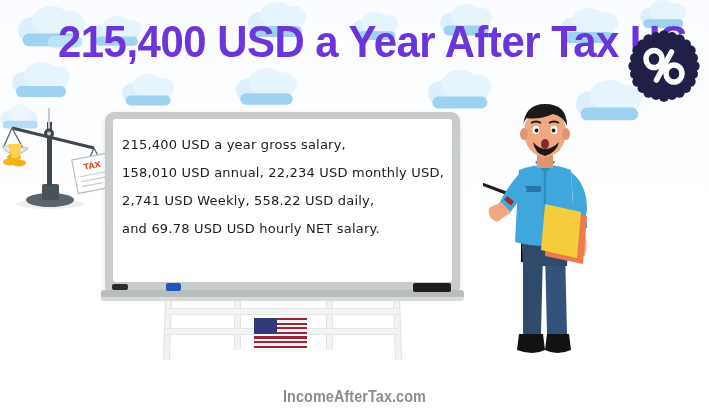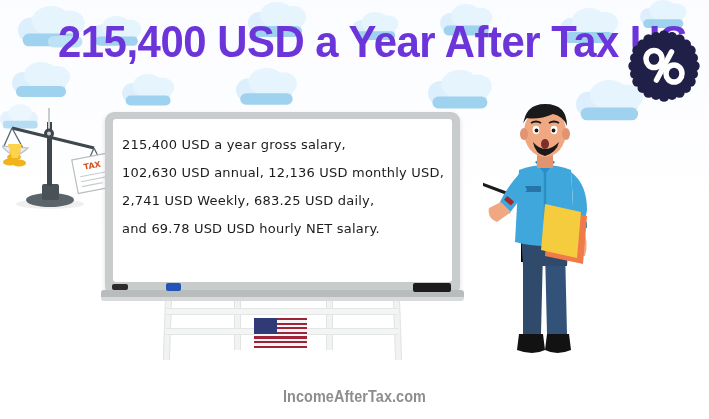--- a/index.html
+++ b/index.html
@@ -355,22 +355,22 @@
     <div class="board-face"></div>
   </div>
   <div class="board-tray"></div>
   <div class="board-tray-shadow"></div>
   <div class="marker-black"></div>
   <div class="marker-blue"></div>
   <div class="eraser"></div>
 
   <div class="board-text">
     <div>215,400 USD a year gross salary,</div>
-    <div>102,630 USD annual, 12,136 USD monthly USD,</div>
-    <div>2,741 USD Weekly, 683.25 USD daily,</div>
+    <div>158,010 USD annual, 22,234 USD monthly USD,</div>
+    <div>2,741 USD Weekly, 558.22 USD daily,</div>
     <div>and 69.78 USD USD hourly NET salary.</div>
   </div>
 
   <div class="man">
     <svg width="160" height="270" viewBox="0 0 160 270">
 
       <line x1="-22" y1="78" x2="36" y2="100" stroke="#1c1c1c" stroke-width="3.2" stroke-linecap="round"></line>
 
       <path d="M40 150 L40 236 L58 236 L60 152 Z" fill="#2f4a6b"></path>
       <path d="M62 152 L64 236 L84 236 L82 150 Z" fill="#33527a"></path>

